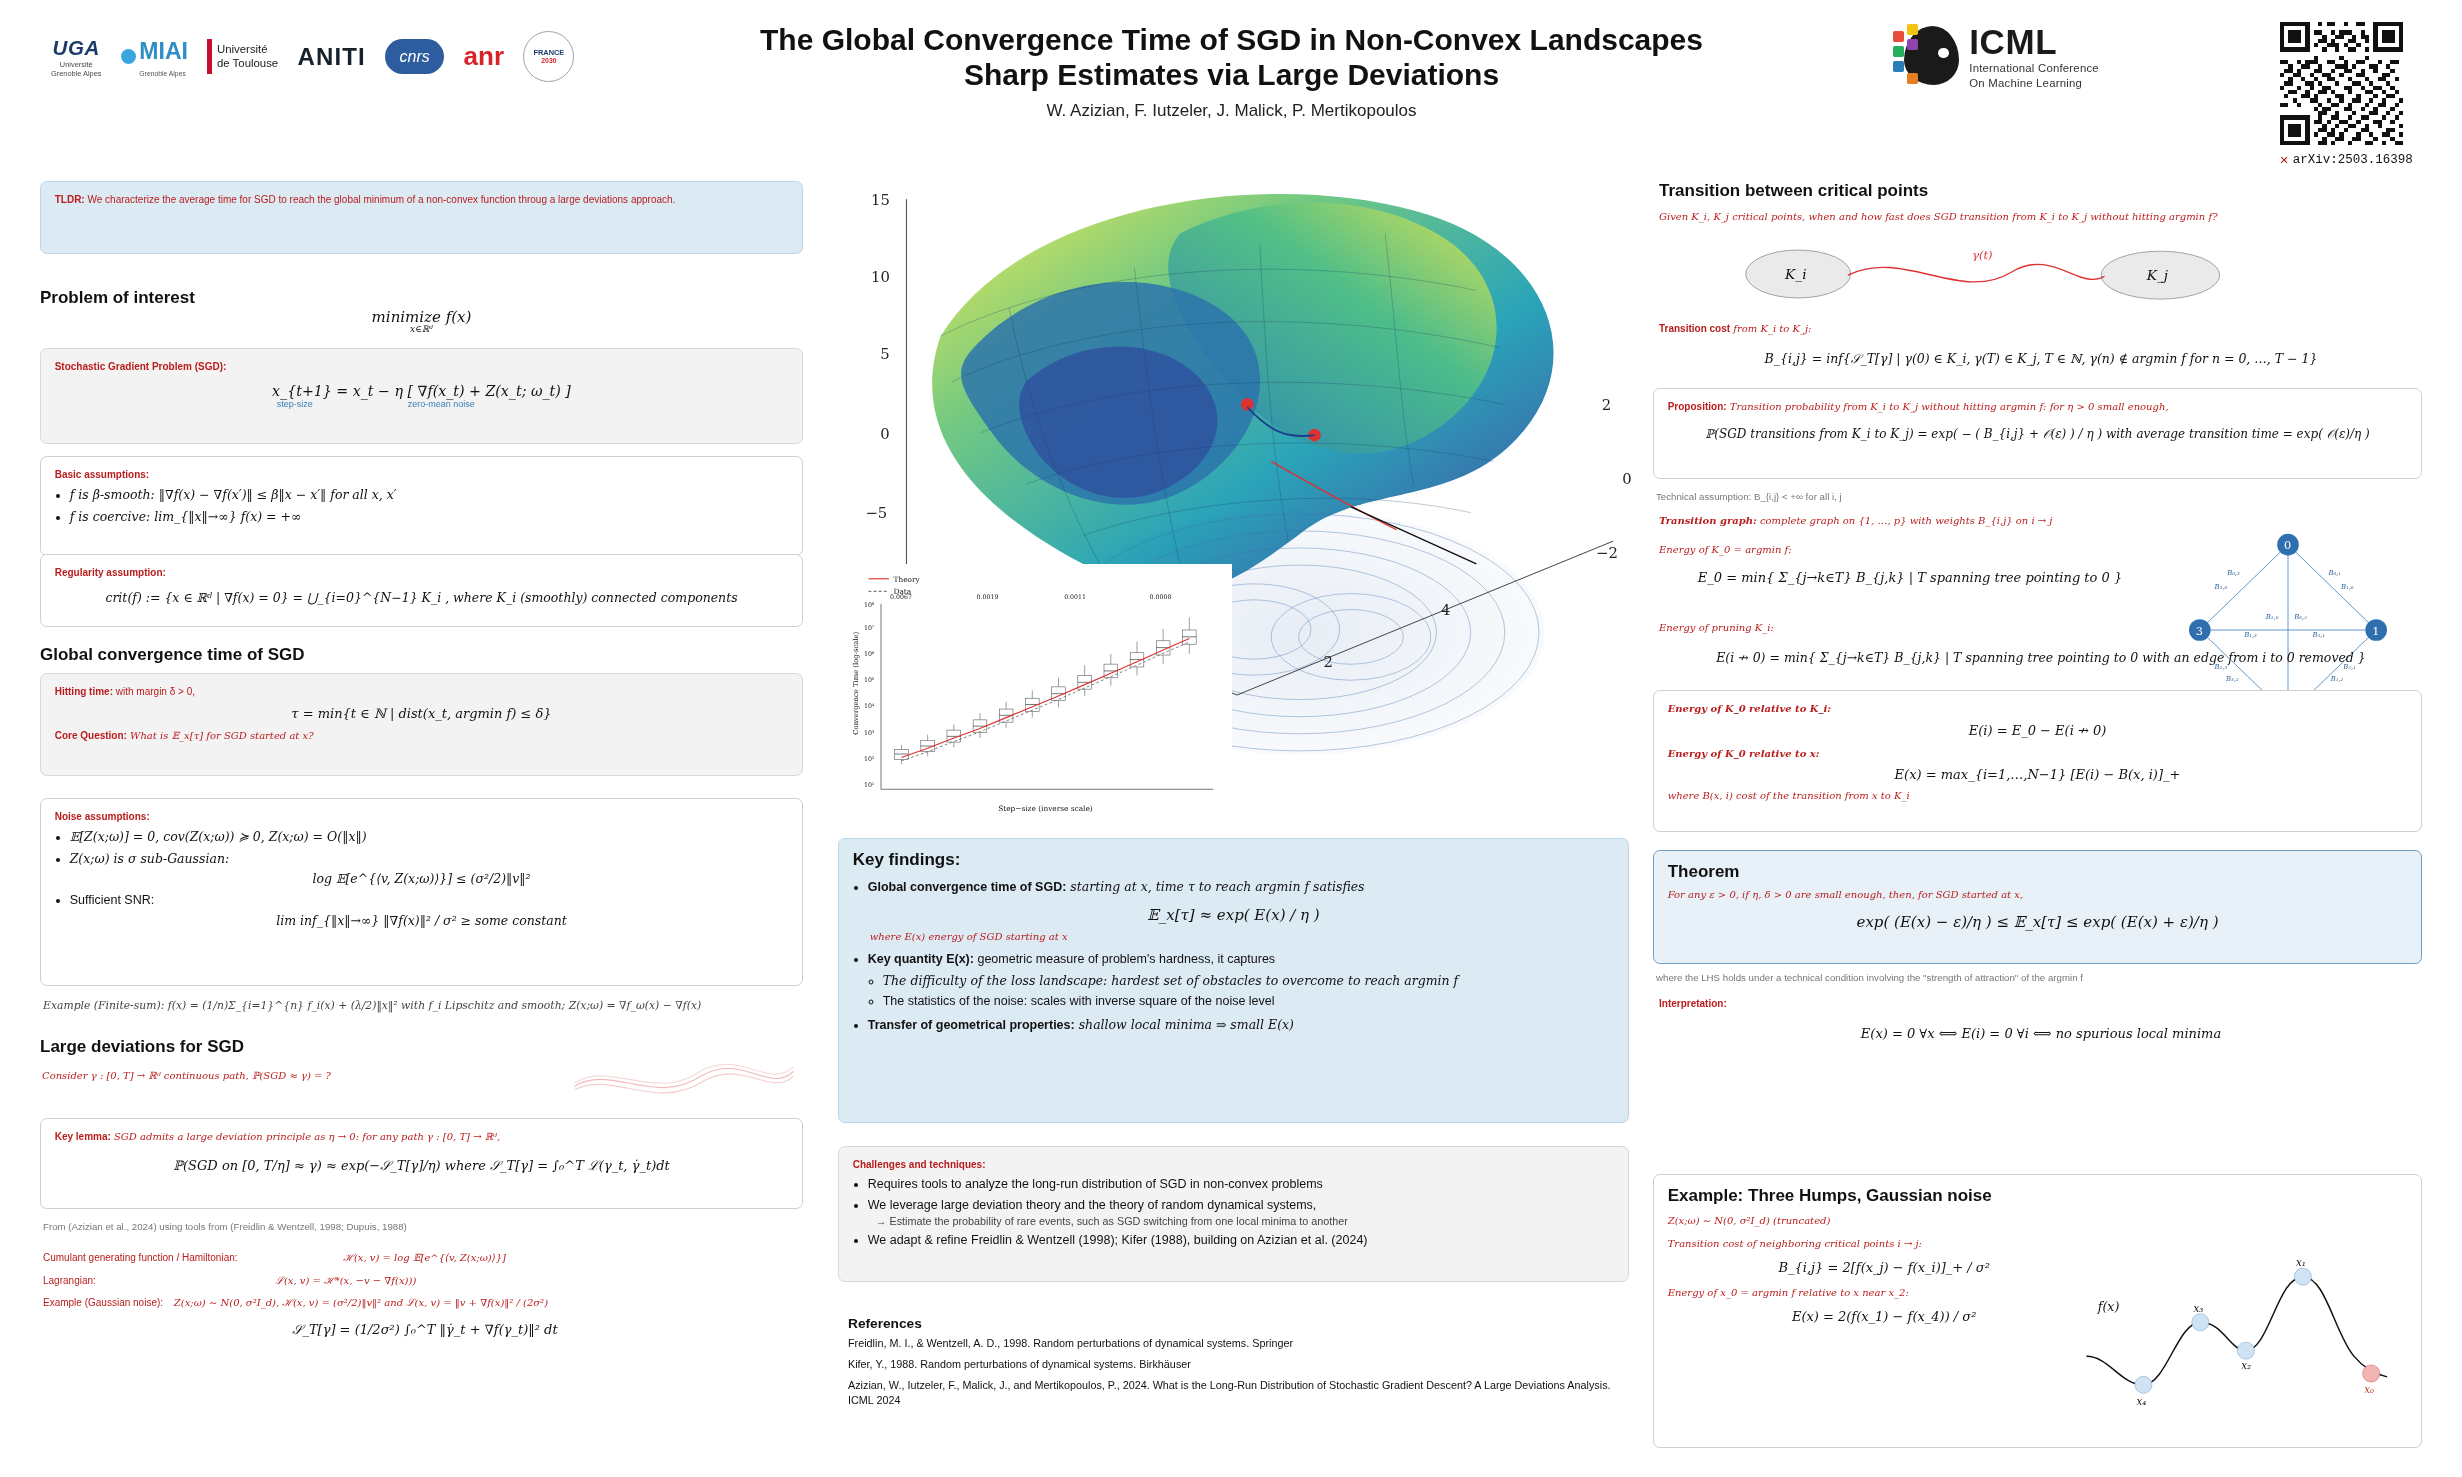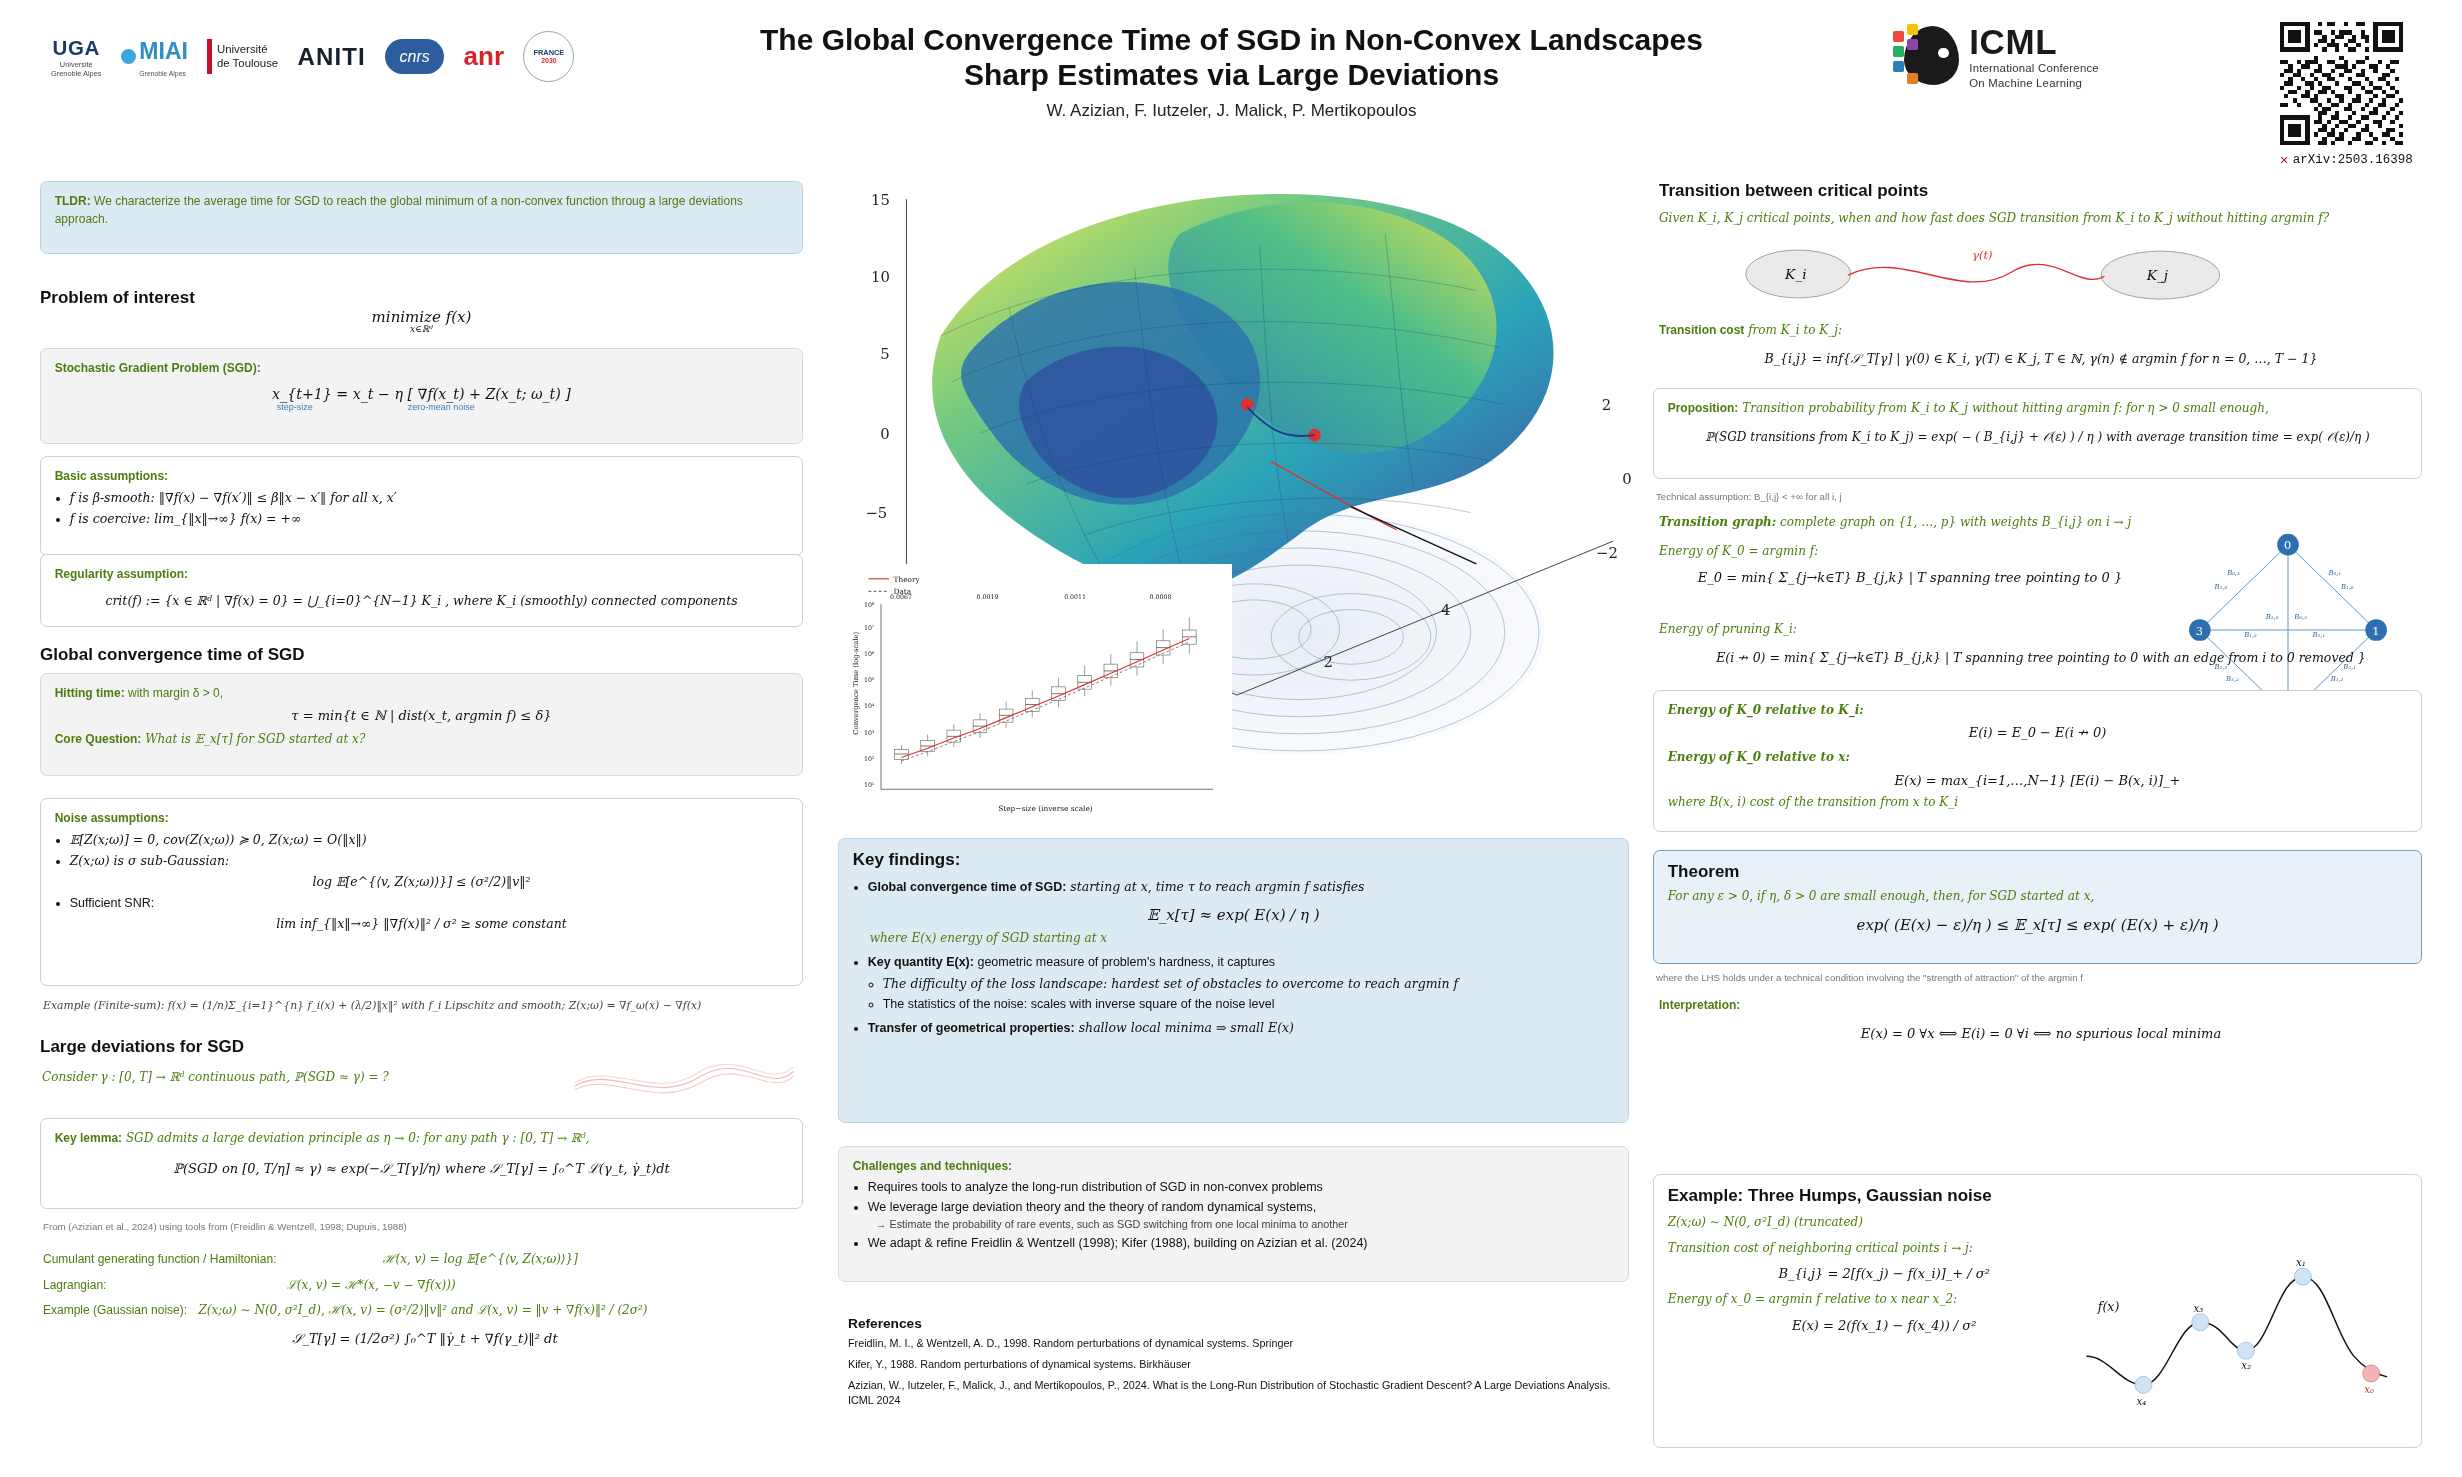--- a/index.html
+++ b/index.html
@@ -11,21 +11,21 @@
     position:relative;
     overflow:hidden;
   }
   .poster{position:absolute;inset:0;}
 
   
   .header{position:absolute;left:0;top:0;width:2462px;height:165px;}
   .logos{position:absolute;left:51px;top:31px;display:flex;align-items:center;gap:19.4px;}
   .logo{display:flex;align-items:center;justify-content:center;height:48px;}
   .logo-uga{flex-direction:column;gap:1.1px;}
-  .logo-uga .big{font-weight:bold;font-size:20.5px;letter-spacing:0.6px;color:#1b3a6b;}
+  .logo-uga .big{font-weight:bold;font-size:20.5px;letter-spacing:0.6px;color:#1b3a6b;font-style:italic;}
   .logo-uga .sm{font-size:7.4px;color:#4a4a4a;line-height:1.05;text-align:center;}
   .logo-miai .dots{display:inline-block;width:15px;height:15px;border-radius:50%;background:#3aa6dd;margin-right:3.4px;}
   .logo-miai .txt{font-size:23px;font-weight:bold;color:#2f8fc4;}
   .logo-miai .sub{font-size:6.8px;color:#555;}
   .logo-ut .bar{width:5.1px;height:35px;background:#c8102e;margin-right:4.6px;}
   .logo-ut .txt{font-size:11.4px;color:#1b1b1b;line-height:1.15;}
   .logo-aniti{font-size:24px;font-weight:bold;letter-spacing:1.1px;color:#17212b;}
   .logo-cnrs{width:59px;height:35px;border-radius:18px;background:#2d5d9f;color:#fff;display:flex;align-items:center;justify-content:center;font-size:16px;font-weight:normal;font-style:italic;}
   .logo-anr{font-size:26px;font-weight:bold;color:#d8232a;}
   .logo-france{width:49px;height:49px;border-radius:50%;border:1.1px solid #9aa4b0;display:flex;flex-direction:column;align-items:center;justify-content:center;font-size:6.3px;color:#1b3a6b;line-height:1.1;text-align:center;}
@@ -50,21 +50,21 @@
   .arxiv .x{color:#b31b1b;font-weight:bold;font-size:13.7px;}
 
   
   .box{position:absolute;border-radius:6.8px;box-sizing:border-box;}
   .bx-grey{background:#f3f3f3;border:0.6px solid #d8d8d8;}
   .bx-white{background:#ffffff;border:0.6px solid #cfcfcf;}
   .bx-blue{background:#dceaf4;border:0.6px solid #bcd4e6;}
   .bx-lightblue{background:#e8f1f8;border:0.6px solid #c3d9ea;}
   .sec-title{position:absolute;font-size:17px;font-weight:bold;color:#111;}
   .lbl{font-weight:bold;}
-  .txt{font-size:12px;line-height:1.45;color:#4d7c0f;}
+  .txt{font-size:10px;line-height:1.45;color:#b91c1c;}
   .small{font-size:10.8px;color:#444;}
   .mini{font-size:9.7px;color:#777;}
   .math{font-family:"DejaVu Serif", serif;font-style:italic;}
   .mathc{font-family:"DejaVu Serif", serif;font-style:italic;text-align:center;display:block;}
   ul{margin:3.4px 0 0 15px;padding:0;}
   li{margin:2.8px 0;font-size:12.5px;line-height:1.4;}
   .pad{padding:11.4px 13.7px;}
 
   
   .surface{position:absolute;left:838px;top:165px;width:798px;height:644px;}

